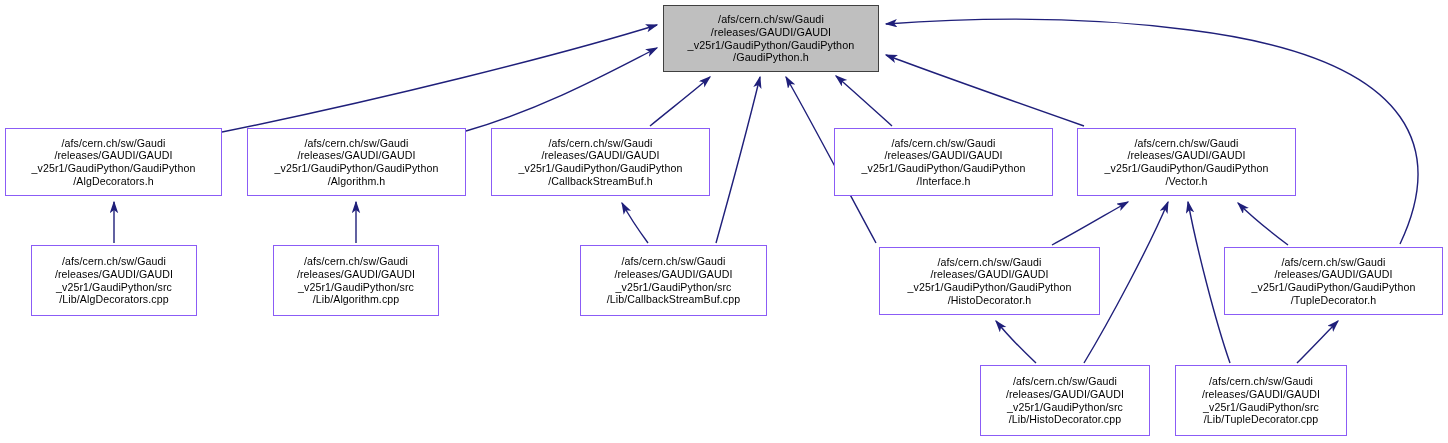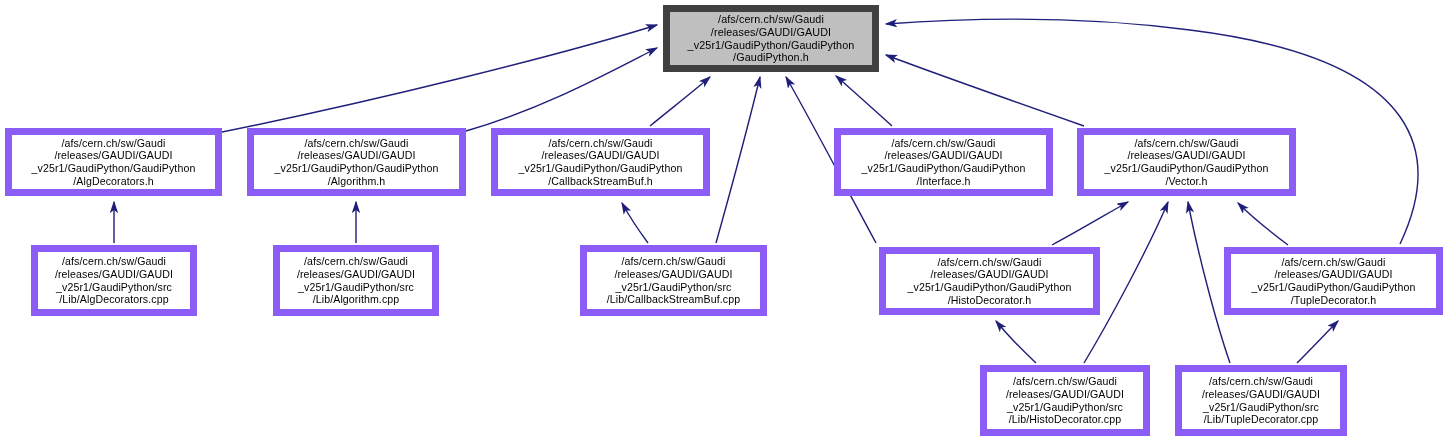--- a/index.html
+++ b/index.html
@@ -20,21 +20,21 @@
     position: absolute;
     left: 0;
     top: 0;
     width: 1448px;
     height: 443px;
     pointer-events: none;
   }
   .node {
     position: absolute;
     box-sizing: border-box;
-    border: 7px solid #8b5cf6;
+    border: 1px solid #8b5cf6;
     background: #ffffff;
     display: flex;
     align-items: center;
     justify-content: center;
     text-align: center;
     line-height: 1.19;
     letter-spacing: 0.1px;
     color: #000000;
     white-space: pre;
     overflow: hidden;

